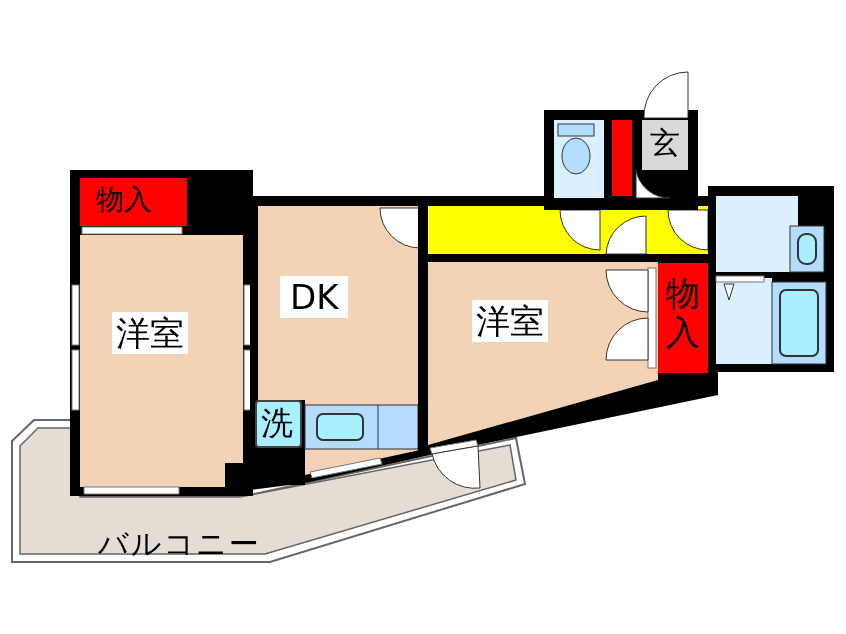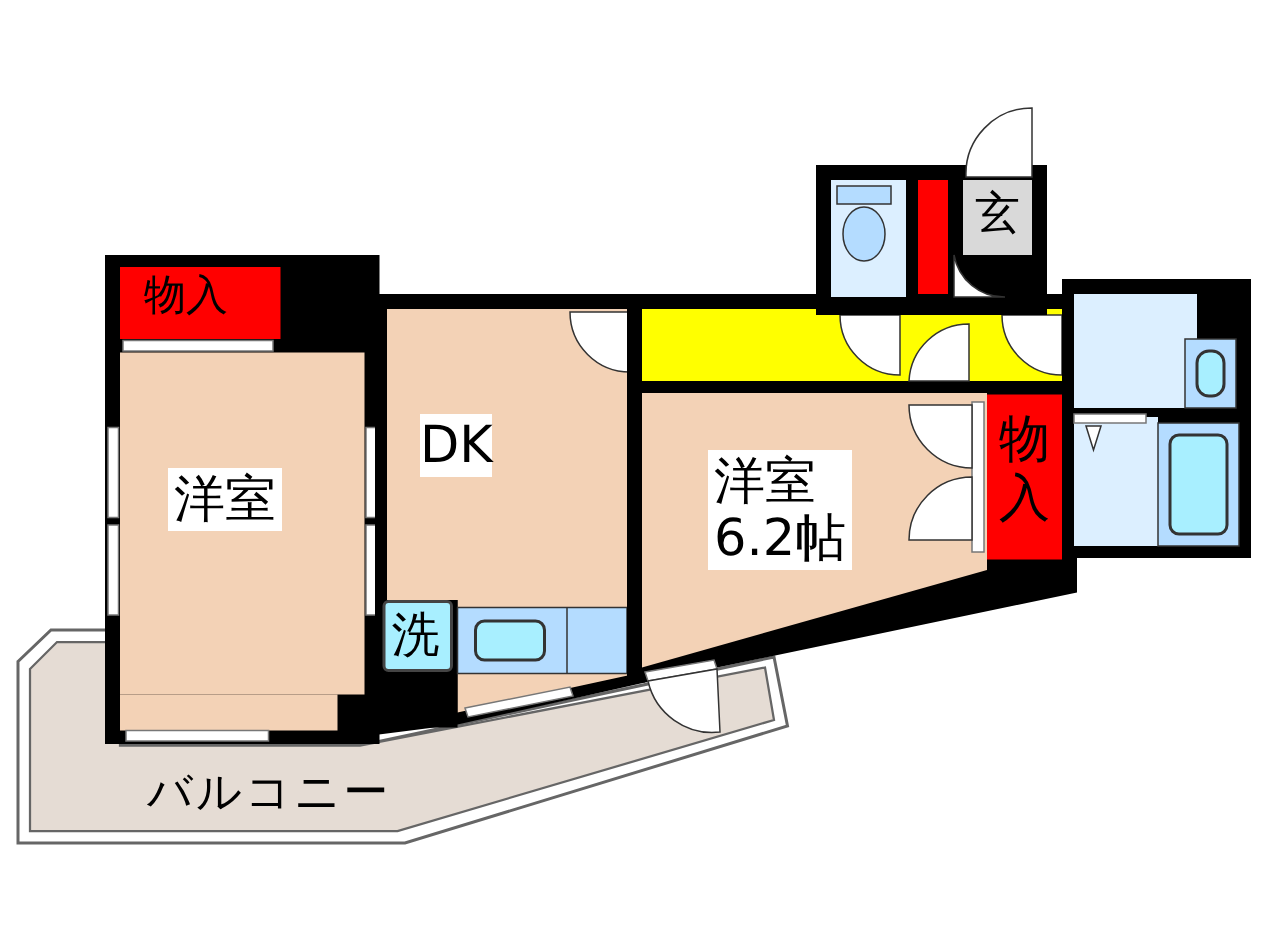--- a/index.html
+++ b/index.html
@@ -100,37 +100,36 @@
     <rect x="790" y="226" width="34" height="46" fill="#b4dcff" stroke="#333" stroke-width="1"></rect>
     <rect x="798" y="234" width="18" height="30" rx="8" fill="#a8efff" stroke="#333" stroke-width="2"></rect>
     <rect x="716" y="278" width="56" height="86" fill="#dcefff"></rect>
     <rect x="716" y="276" width="48" height="6" fill="#fff" stroke="#777" stroke-width="1"></rect>
     <polygon points="724,284 734,284 729,300" fill="#fff" stroke="#333" stroke-width="1"></polygon>
     <rect x="772" y="282" width="54" height="82" fill="#b4dcff" stroke="#333" stroke-width="1"></rect>
     <rect x="780" y="290" width="38" height="66" rx="6" fill="#a8efff" stroke="#333" stroke-width="2"></rect>
   </g>
 </svg>
 
-<div class="tag" style="left:96px; top:186px; font-size:28px;font-family:Liberation Mono, monospace;">物入</div>
+<div class="tag" style="left:96px; top:186px; font-size:28px;">物入</div>
 
 <div class="lbl" style="left:112px; top:312px; padding:2px 4px;">
   <span>洋室</span>
 </div>
 
-<div class="lbl" style="left:280px; top:276px; padding:2px 0;">
+<div class="lbl" style="left:280px; top:276px; padding:2px 10px;">
   <span>DK</span>
 </div>
 
 <div class="lbl" style="left:472px; top:300px; padding:2px 4px;">
   <span>洋室</span>
-  <span>6.2帖</span>
 </div>
 
 <div class="vtag" style="left:659px; top:274px;">
   <span>物</span>
   <span>入</span>
 </div>
 
 <div class="tag" style="left:650px; top:128px; font-size:30px;">玄</div>
 
 <div class="tag" style="left:261px; top:407px; font-size:32px;">洗</div>
 
-<div class="balc" style="left:98px; top:508px;">バルコニー</div>
+<div class="balc" style="left:98px; top:524px;">バルコニー</div>
 
 </body></html>

